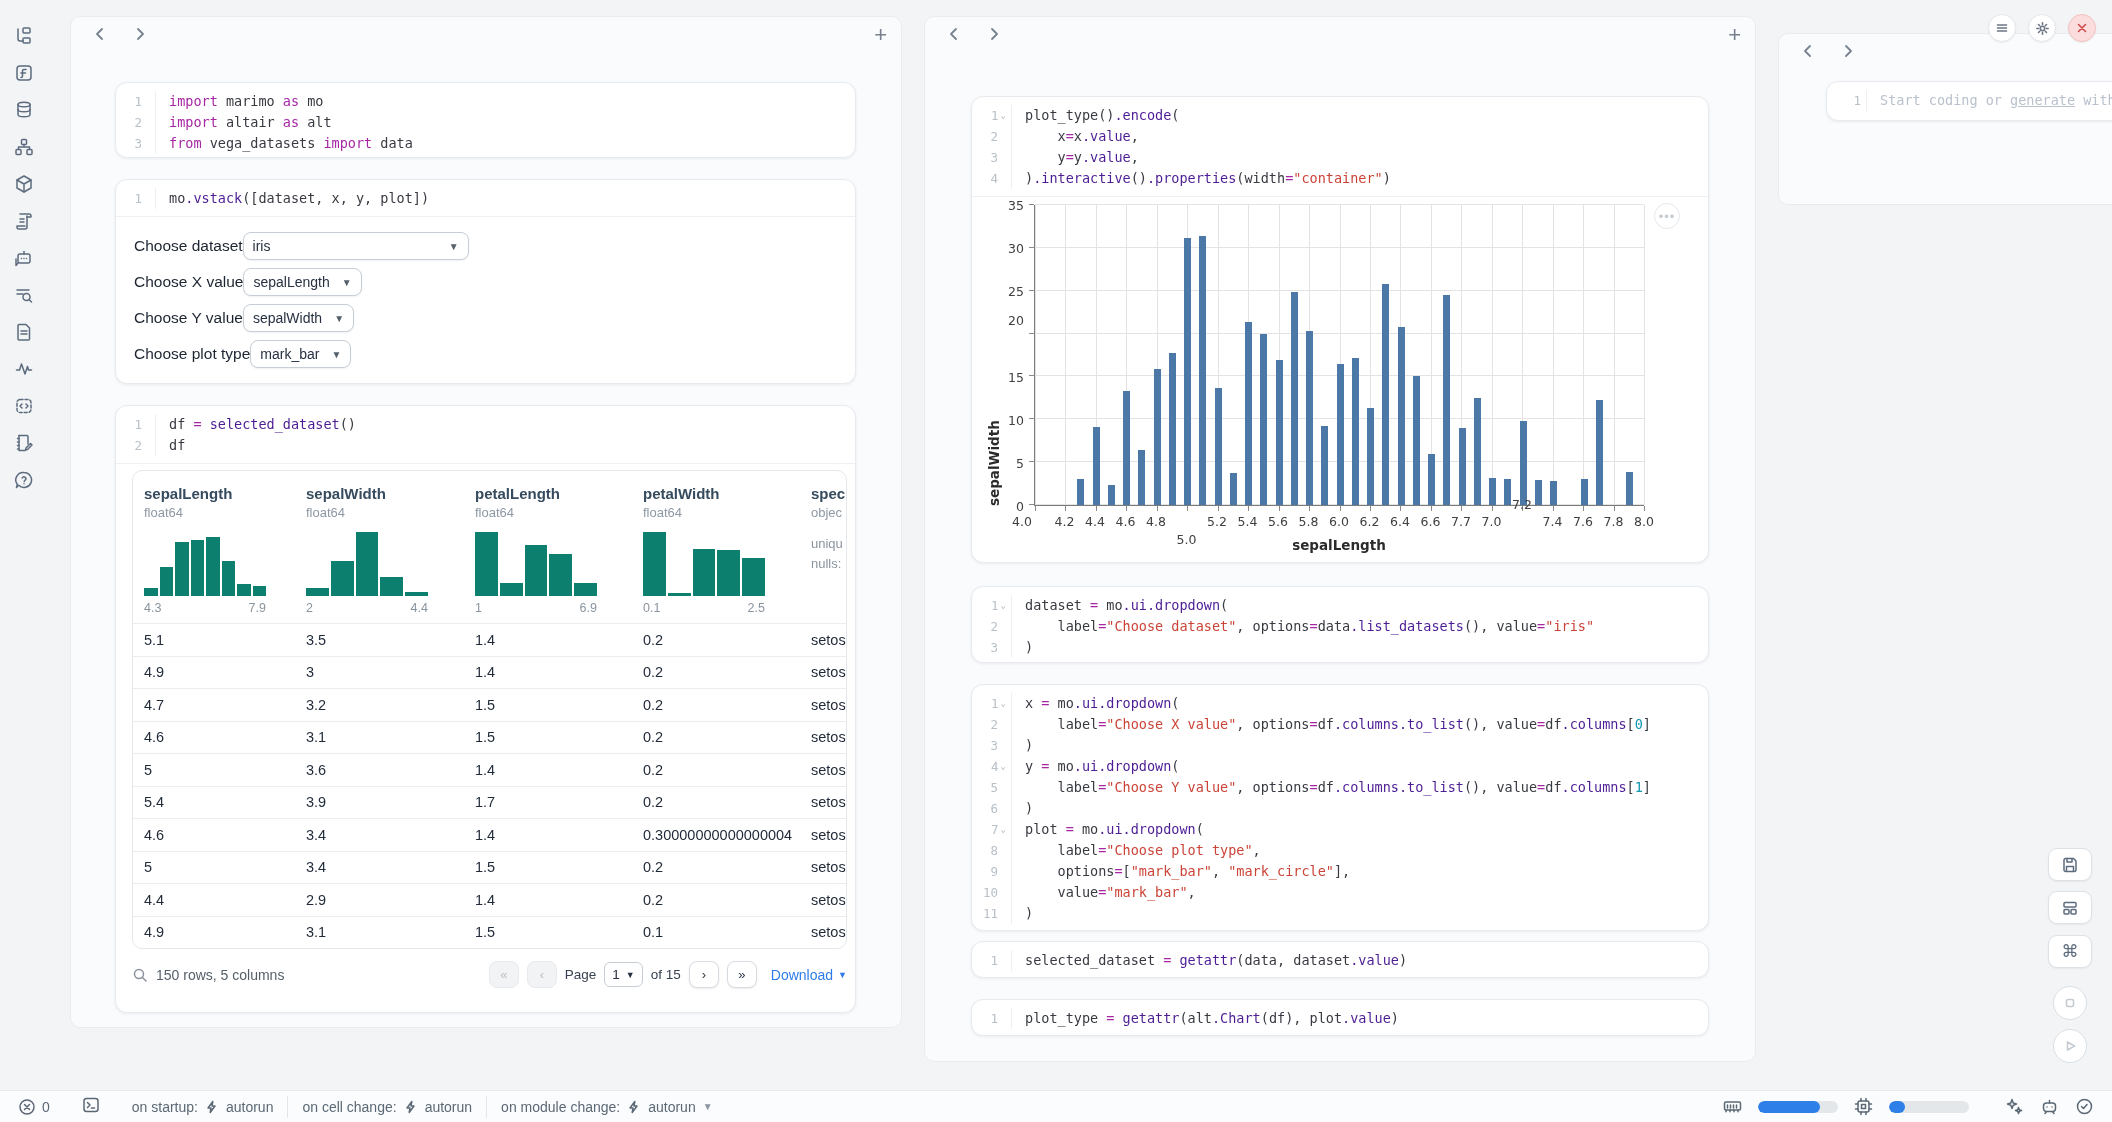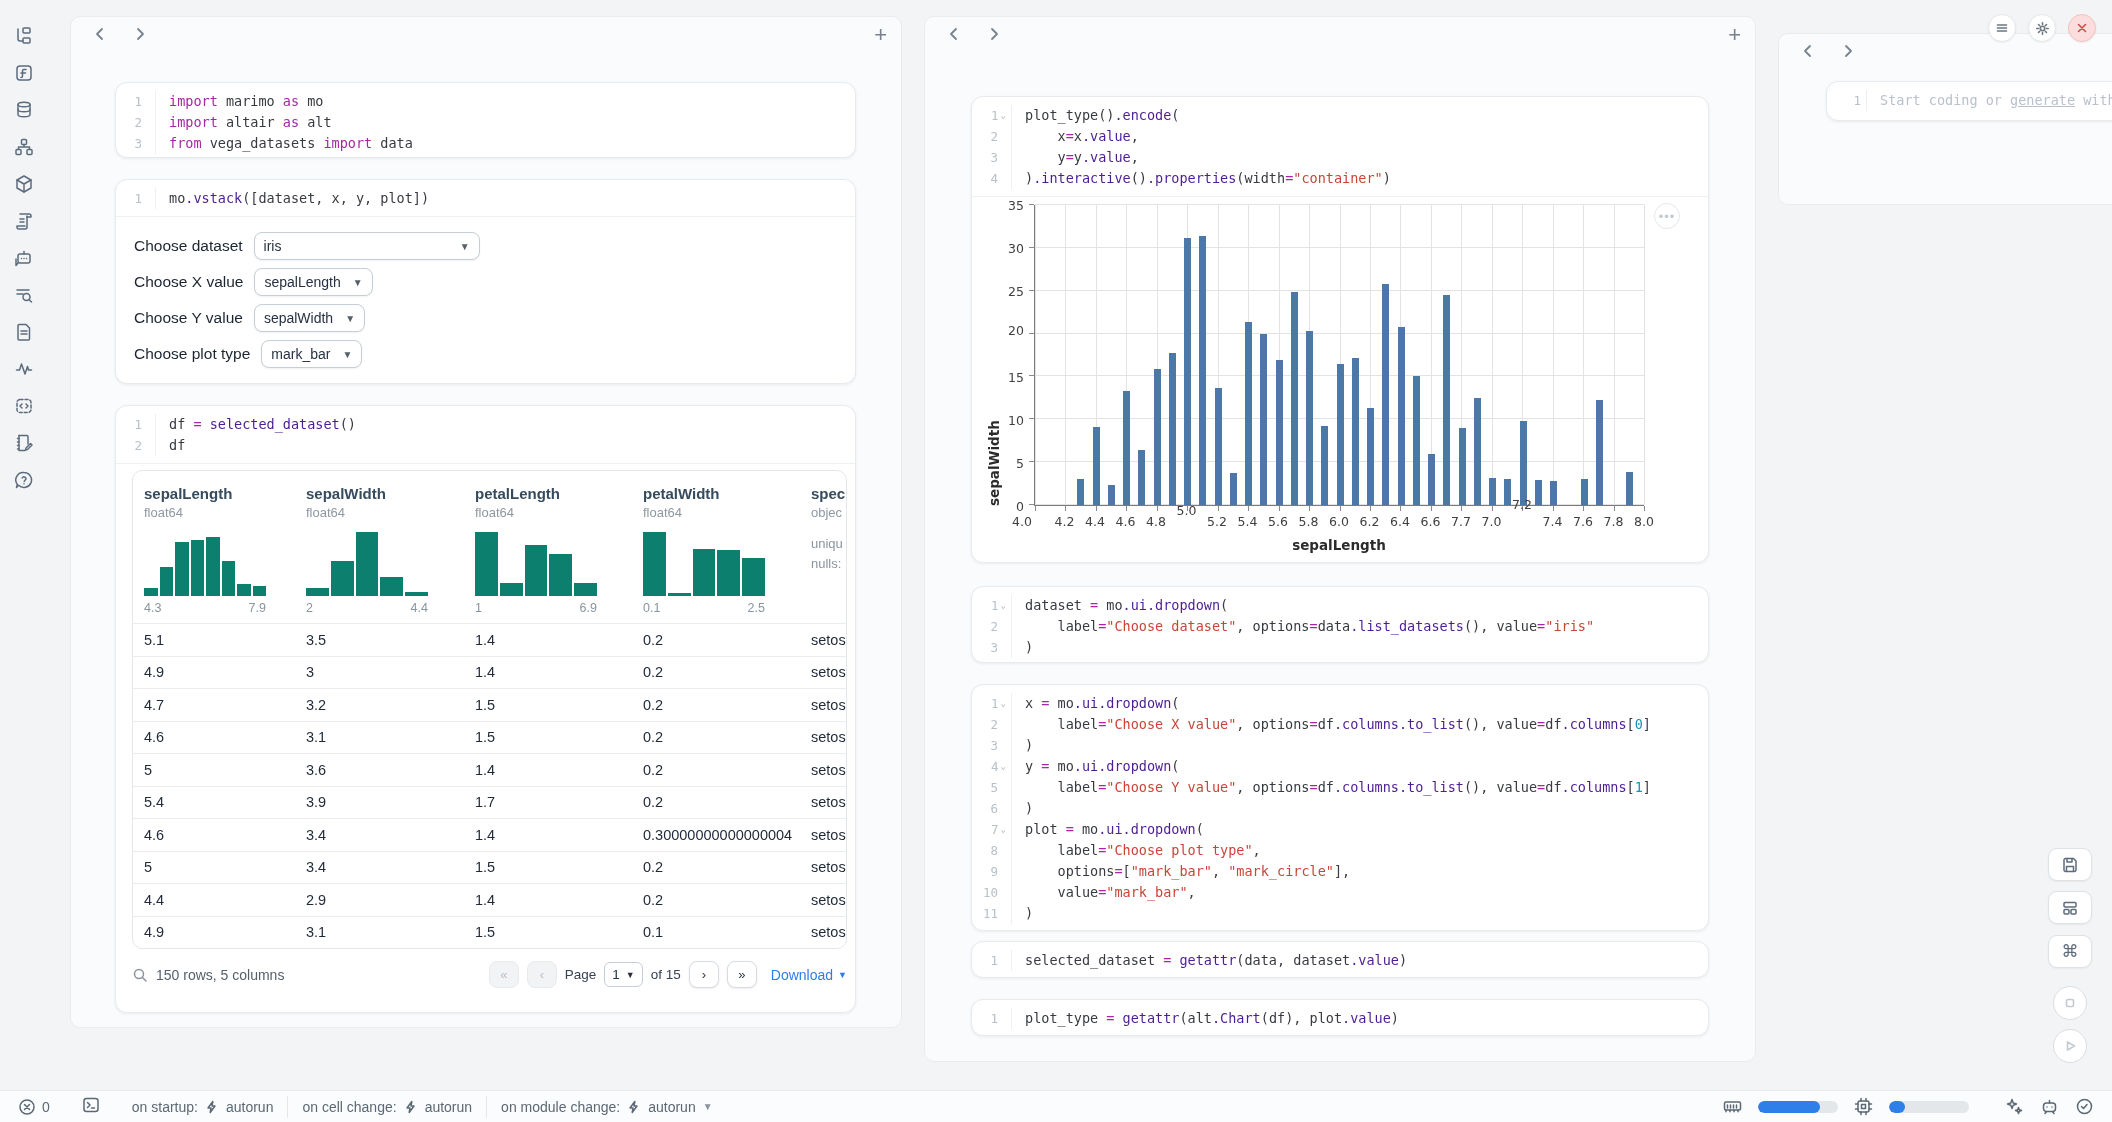--- a/index.html
+++ b/index.html
@@ -26,21 +26,21 @@
   .cl { display:flex; }
   .ln { flex:0 0 40px; display:inline-flex; justify-content:flex-end; align-items:center; padding-right:5px; color:#b8c0c8; font-size:12.5px; border-right:1px solid #edf0f3; }
   .fold { font-style:normal; font-size:9px; color:#a7b0b9; margin-left:2px; cursor:pointer; }
   .nofold { width:8px; display:inline-block; }
   .cd { padding-left:13px; white-space:pre; }
   .kw { color:#a626a4; } .fn { color:#4c1d95; } .st { color:#cb4437; } .op { color:#a626a4; } .nu { color:#1296b3; } .pl { color:#383a42; }
   .divider { border-top:1px solid #eef1f4; }
 
   
   .ctls { padding:11px 18px 0 18px; }
-  .ctl { display:flex; align-items:center; height:36px; gap:11px; }
+  .ctl { display:flex; align-items:center; height:36px; gap:0; }
   .ctl-label { font-size:15.5px; color:#1b2430; }
   .select { display:inline-flex; align-items:center; justify-content:space-between; gap:12px; background:#fff; border:1px solid #c6cdd4; border-radius:8px; box-shadow:0 1px 2px rgba(0,0,0,.06); height:28px; padding:0 9px; font-size:14px; color:#273142; cursor:pointer; }
   .select.wide { width:226px; }
   .select .sel-chev { font-size:10px; color:#55606b; }
 
   
   .dftable { margin:6px 0 0 16px; width:715px; border:1px solid #e3e7ea; border-radius:10px; overflow:hidden; background:#fff; }
   .thead { display:grid; grid-template-columns:162px 169px 168px 168px 1fr; padding:14px 0 8px 11px; }
   .th { overflow:hidden; white-space:nowrap; cursor:pointer; }
   .th-name { font-size:15px; font-weight:bold; color:#374b5e; }
@@ -572,32 +572,32 @@
           <div class="bar" style="left:515.0px;height:8.00%;background:#4c78a8"></div>
           <div class="bar" style="left:545.5px;height:8.57%;background:#4c78a8"></div>
           <div class="bar" style="left:560.8px;height:34.86%;background:#4c78a8"></div>
           <div class="bar" style="left:591.3px;height:10.86%;background:#4c78a8"></div>
         </div>
       <div id="yticks">
           <span class="ytick" style="top:302px;left:2px">0</span>
           <span class="ytick" style="top:259px;left:2px">5</span>
           <span class="ytick" style="top:216px;left:2px">10</span>
           <span class="ytick" style="top:173px;left:2px">15</span>
-          <span class="ytick" style="top:126px;left:2px">20</span>
+          <span class="ytick" style="top:116px;left:2px">20</span>
           <span class="ytick" style="top:87px;left:2px">25</span>
           <span class="ytick" style="top:44.000000000000014px;left:2px">30</span>
           <span class="ytick" style="top:1px;left:2px">35</span>
         </div>
       <div id="xticks">
           <span class="xtick" style="left:50px;top:317px">4.0</span>
           <span class="xtick" style="left:92.5px;top:317px">4.2</span>
           <span class="xtick" style="left:123px;top:317px">4.4</span>
           <span class="xtick" style="left:153.5px;top:317px">4.6</span>
           <span class="xtick" style="left:184px;top:317px">4.8</span>
-          <span class="xtick" style="left:214.5px;top:306px">5.0</span>
+          <span class="xtick" style="left:214.5px;top:335px">5.0</span>
           <span class="xtick" style="left:245px;top:317px">5.2</span>
           <span class="xtick" style="left:275.5px;top:317px">5.4</span>
           <span class="xtick" style="left:306px;top:317px">5.6</span>
           <span class="xtick" style="left:336.5px;top:317px">5.8</span>
           <span class="xtick" style="left:367px;top:317px">6.0</span>
           <span class="xtick" style="left:397.5px;top:317px">6.2</span>
           <span class="xtick" style="left:428px;top:317px">6.4</span>
           <span class="xtick" style="left:458.5px;top:317px">6.6</span>
           <span class="xtick" style="left:489px;top:317px">7.7</span>
           <span class="xtick" style="left:519.5px;top:317px">7.0</span>

